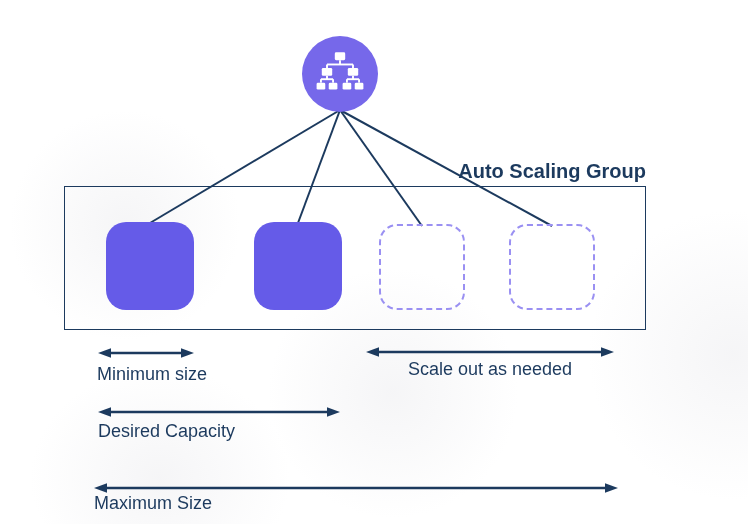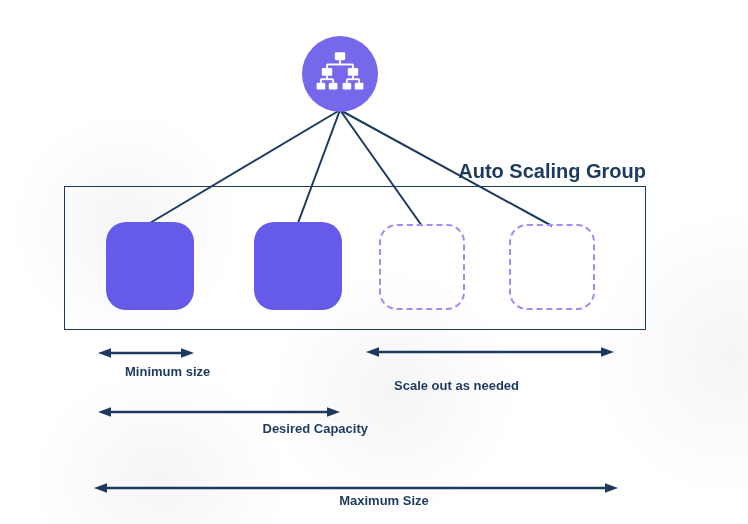--- a/index.html
+++ b/index.html
@@ -33,25 +33,25 @@
   #inst2{left:254px;top:222px;}
   #dash1{left:379px;top:224px;}
   #dash2{left:509px;top:224px;}
 
   .dbl-arrow{position:absolute;height:16px;z-index:2;}
   #arrow-min{left:98px;top:345px;width:96px;}
   #arrow-scale{left:366px;top:344px;width:248px;}
   #arrow-desired{left:98px;top:404px;width:242px;}
   #arrow-max{left:94px;top:480px;width:524px;}
 
-  .arrow-label{position:absolute;font-size:13px;font-weight:700;z-index:2;white-space:nowrap;margin-left:28px;}
+  .arrow-label{position:absolute;font-size:18px;font-weight:400;z-index:2;white-space:nowrap;}
   #label-min{left:97px;top:364px;}
-  #label-scale{left:366px;top:378px;width:248px;text-align:left;}
-  #label-desired{left:98px;top:421px;width:242px;text-align:right;}
-  #label-max{left:94px;top:493px;width:524px;text-align:center;}
+  #label-scale{left:366px;top:359px;width:248px;text-align:center;}
+  #label-desired{left:98px;top:421px;width:242px;text-align:left;}
+  #label-max{left:94px;top:493px;width:524px;text-align:left;}
 </style>
 </head>
 <body style="--line: #1c3a5e; --text: #1c3a5e; --inst: #655be8; --dash: #9a90f2; --balancer: #7668ea;">
 
 <div class="blob" id="blob1"></div>
 <div class="blob" id="blob2"></div>
 <div class="blob" id="blob3"></div>
 <div class="blob" id="blob4"></div>
 
 <svg id="connectors" width="748" height="524">

